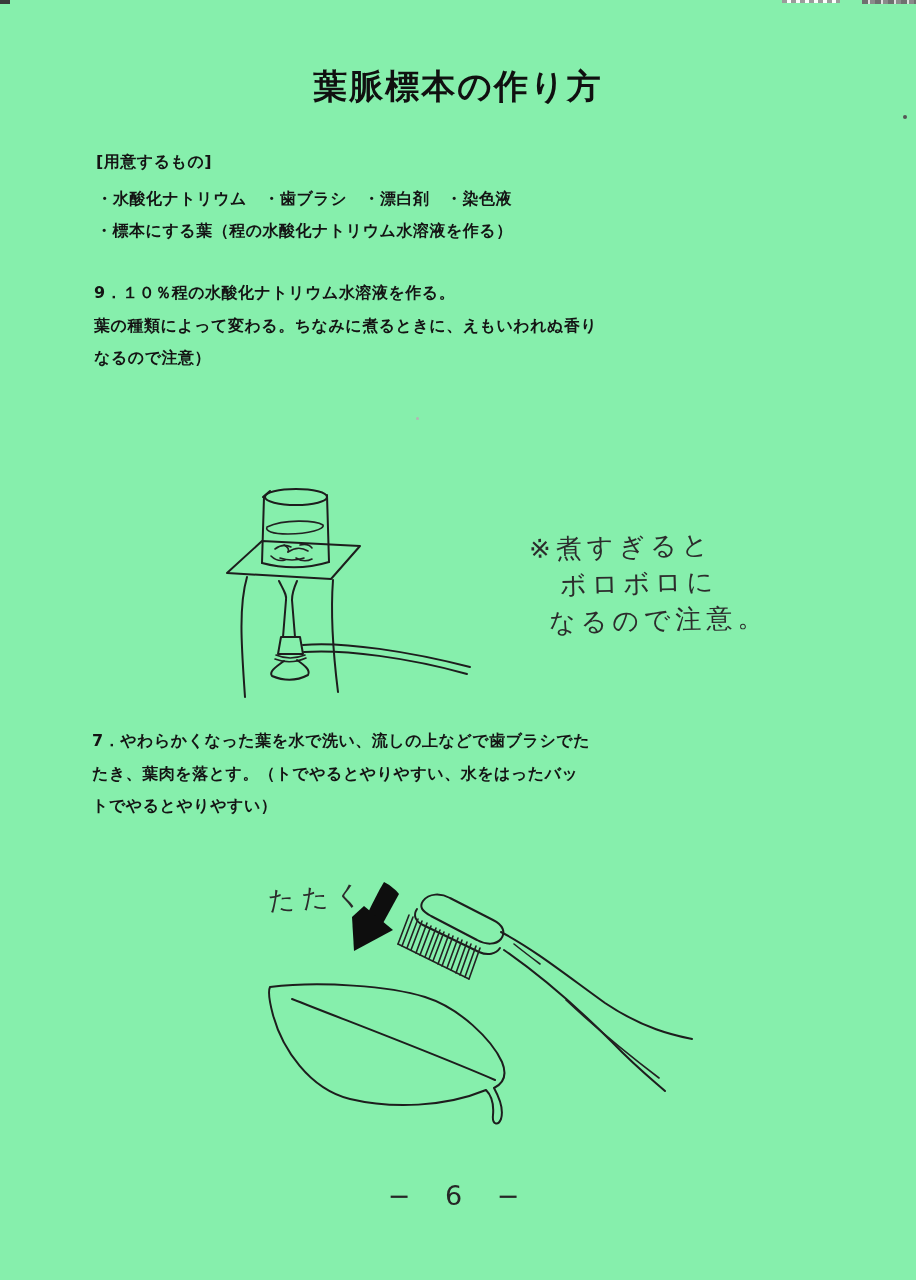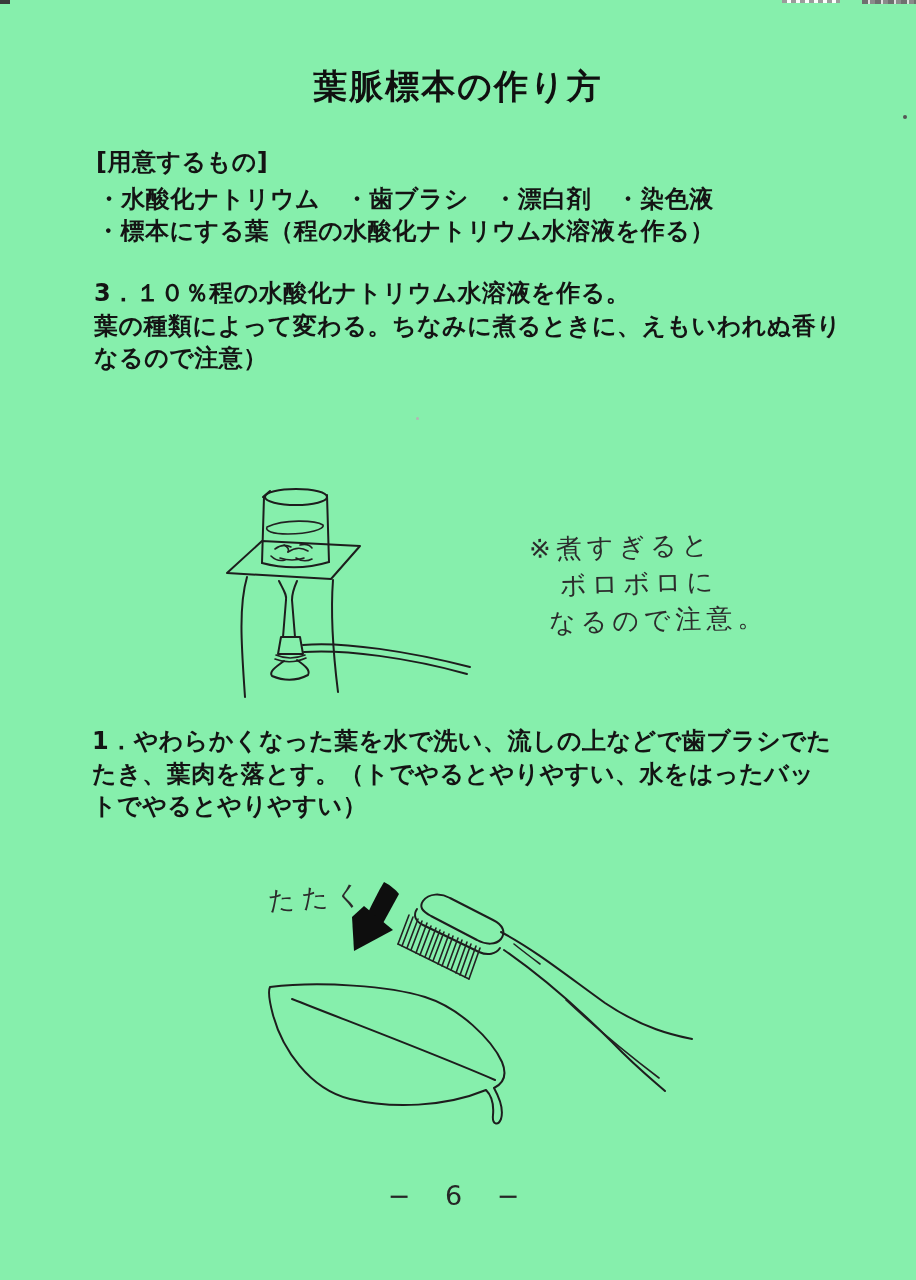--- a/index.html
+++ b/index.html
@@ -9,21 +9,21 @@
     margin:0 auto;
     background:#86efac;
     overflow:hidden;
     font-family:"DejaVu Sans","Liberation Sans",sans-serif;
     color:#161616;
   }
   
   .print{
     position:absolute;
     font-weight:bold;
-    font-size:24px;
+    font-size:16px;
     line-height:32.5px;
     letter-spacing:0.5px;
     color:#141414;
     white-space:nowrap;
   }
   .title{
     position:absolute;
     top:64px;left:0;width:916px;
     text-align:center;
     font-size:34px;
@@ -90,21 +90,21 @@
 
   <div class="title">葉脈標本の作り方</div>
 
   <div class="print" style="top:146px;left:96px;">
     <div>[用意するもの]</div>
     <div style="margin-top:4px;text-align:center;">・水酸化ナトリウム　・歯ブラシ　・漂白剤　・染色液</div>
     <div>・標本にする葉（程の水酸化ナトリウム水溶液を作る）</div>
   </div>
 
   <div class="print" style="top:277px;left:94px;">
-    <div>3．１０％程の水酸化ナトリウム水溶液を作る。</div>
+    <div>9．１０％程の水酸化ナトリウム水溶液を作る。</div>
     <div>葉の種類によって変わる。ちなみに煮るときに、えもいわれぬ香り</div>
     <div>なるので注意）</div>
   </div>
 
   <svg style="top:0;left:0;" width="916" height="1280" viewBox="0 0 916 1280">
     <g>
       <ellipse class="sketch" cx="296" cy="497" rx="31" ry="8"></ellipse>
       <path class="sketch" d="M263,497 L270,491"></path>
       <path class="sketch" d="M264,497 L262,563"></path>
       <path class="sketch" d="M327,495 L329,562"></path>
@@ -143,21 +143,21 @@
     </g>
   </svg>
 
   <div class="hand note">
     <div class="n1">※煮すぎると</div>
     <div class="n2">ボロボロに</div>
     <div class="n3">なるので注意。</div>
   </div>
 
   <div class="print" style="top:725px;left:92px;">
-    <div>1．やわらかくなった葉を水で洗い、流しの上などで歯ブラシでた</div>
+    <div>7．やわらかくなった葉を水で洗い、流しの上などで歯ブラシでた</div>
     <div>たき、葉肉を落とす。（トでやるとやりやすい、水をはったバッ</div>
     <div>トでやるとやりやすい）</div>
   </div>
 
   <svg style="top:0;left:0;" width="916" height="1280" viewBox="0 0 916 1280">
     <g>
       <path class="ink-fill" d="M384,882 C390,885 396,890 399,894 L382,925 L367,915 C372,904 378,892 384,882 Z"></path>
       <path class="ink-fill" d="M364,906 L393,930 L354,951 L352,917 Z"></path>
     </g>
     <g>

